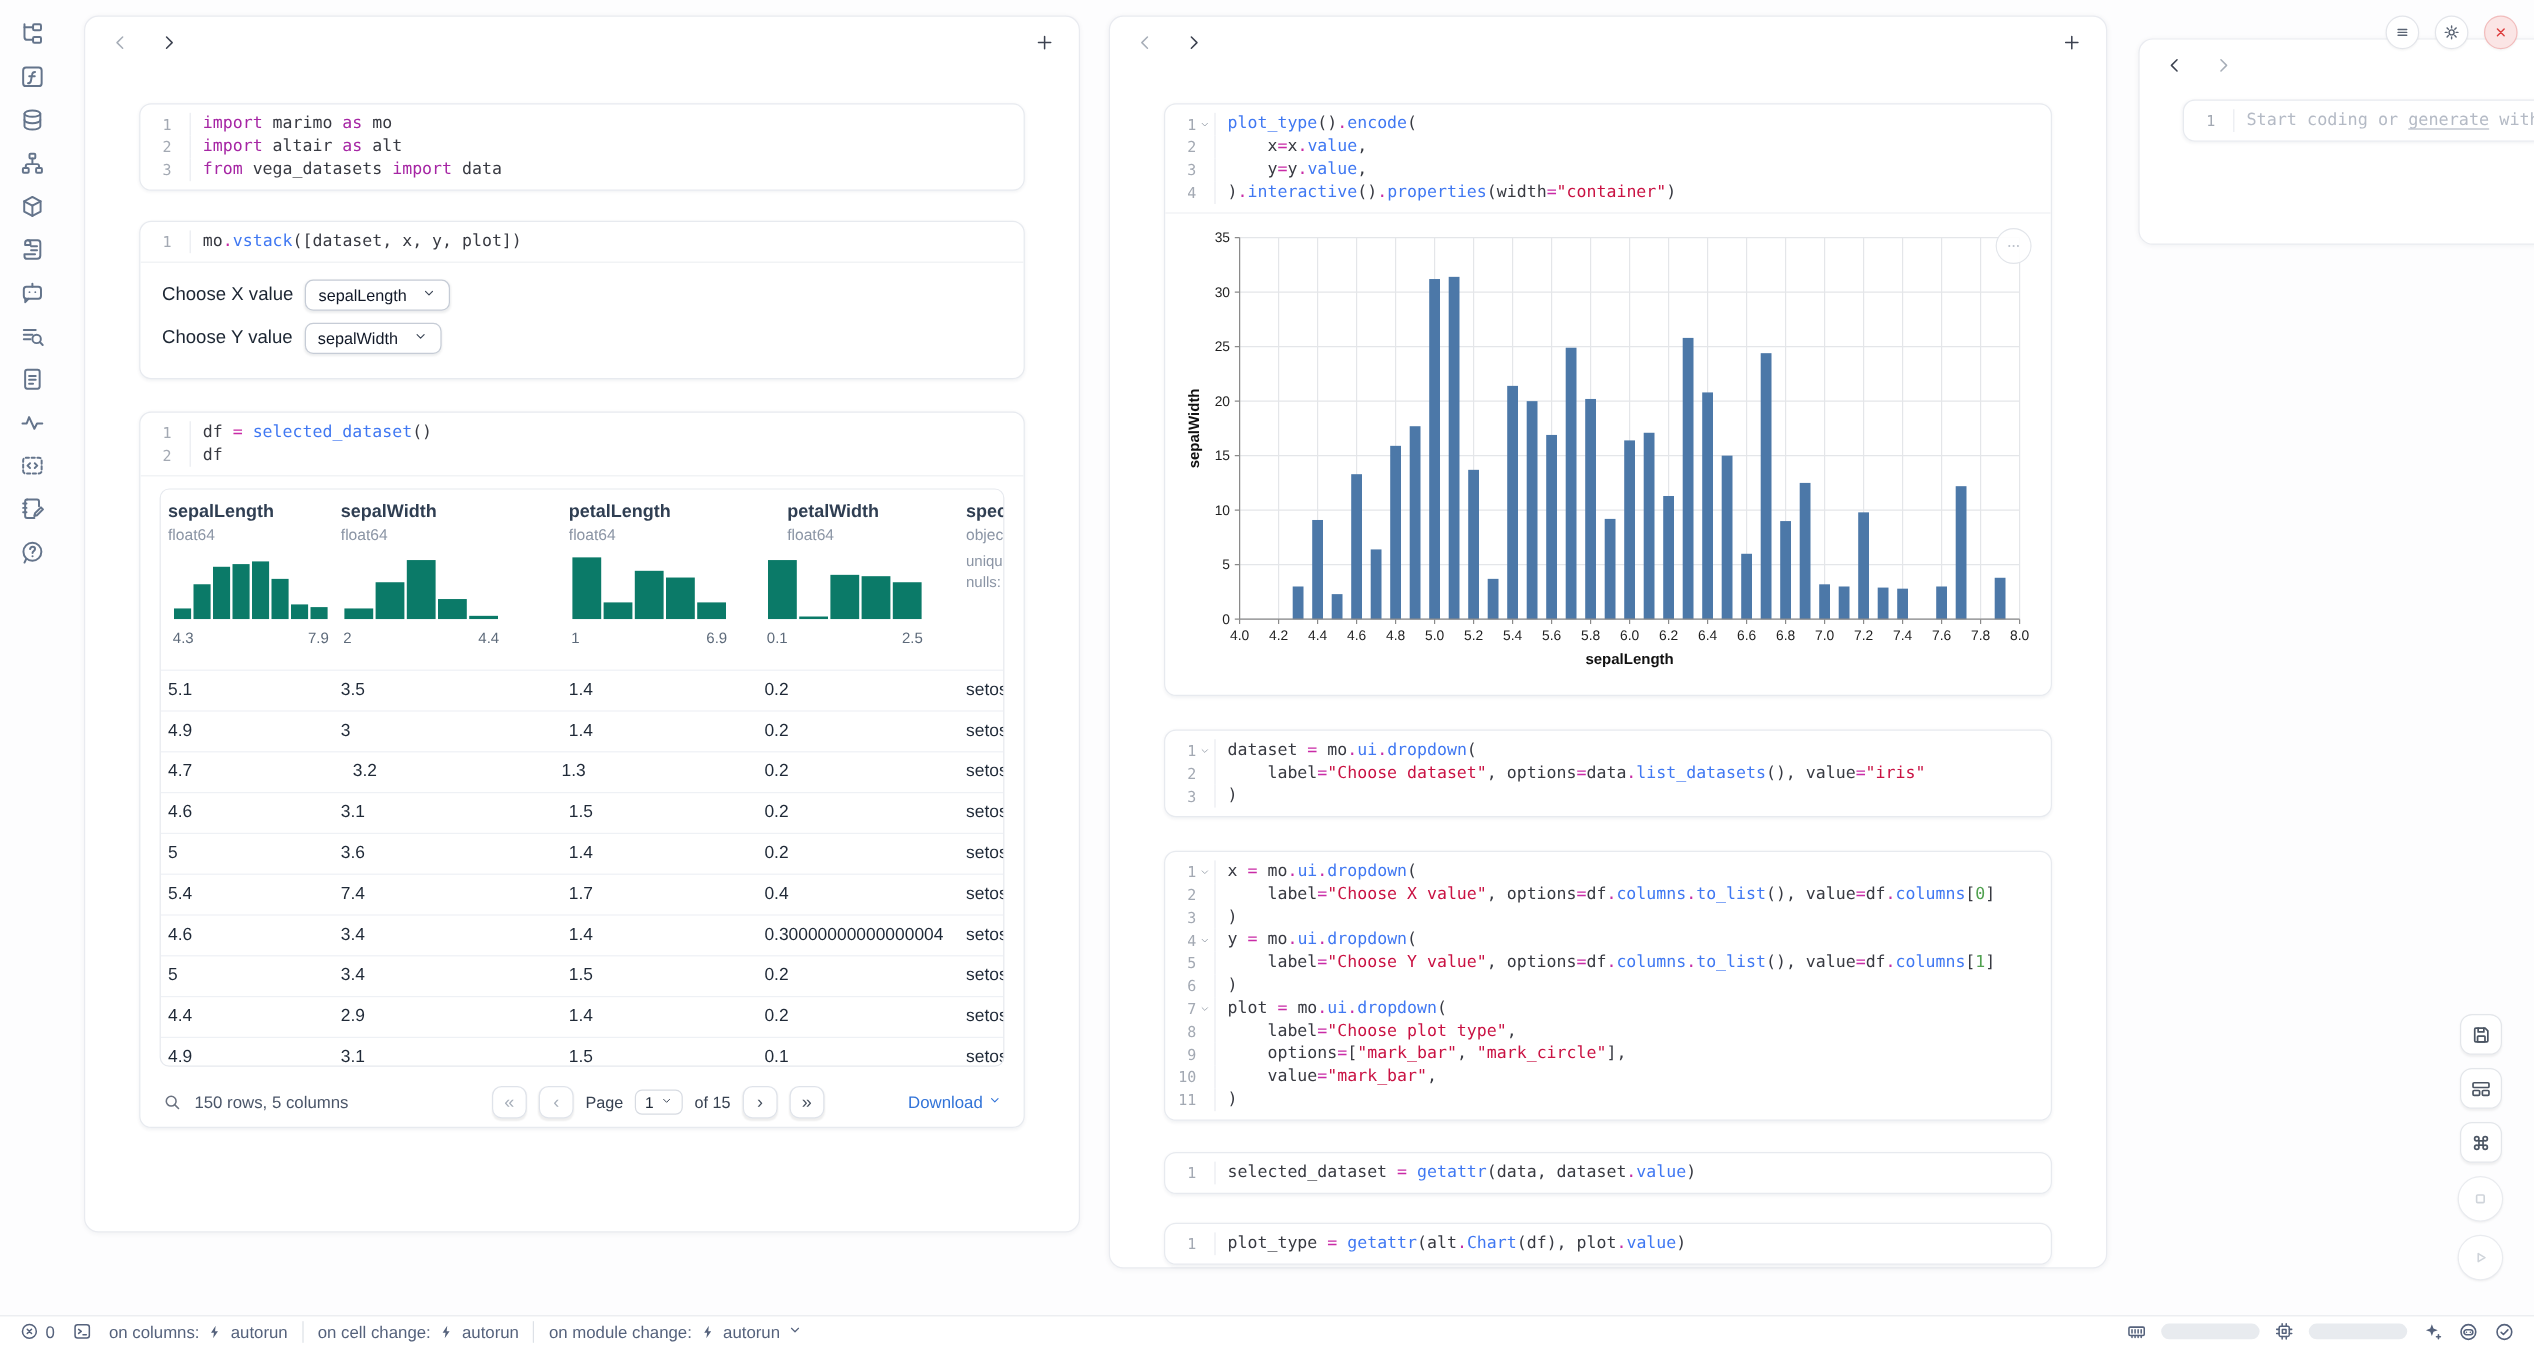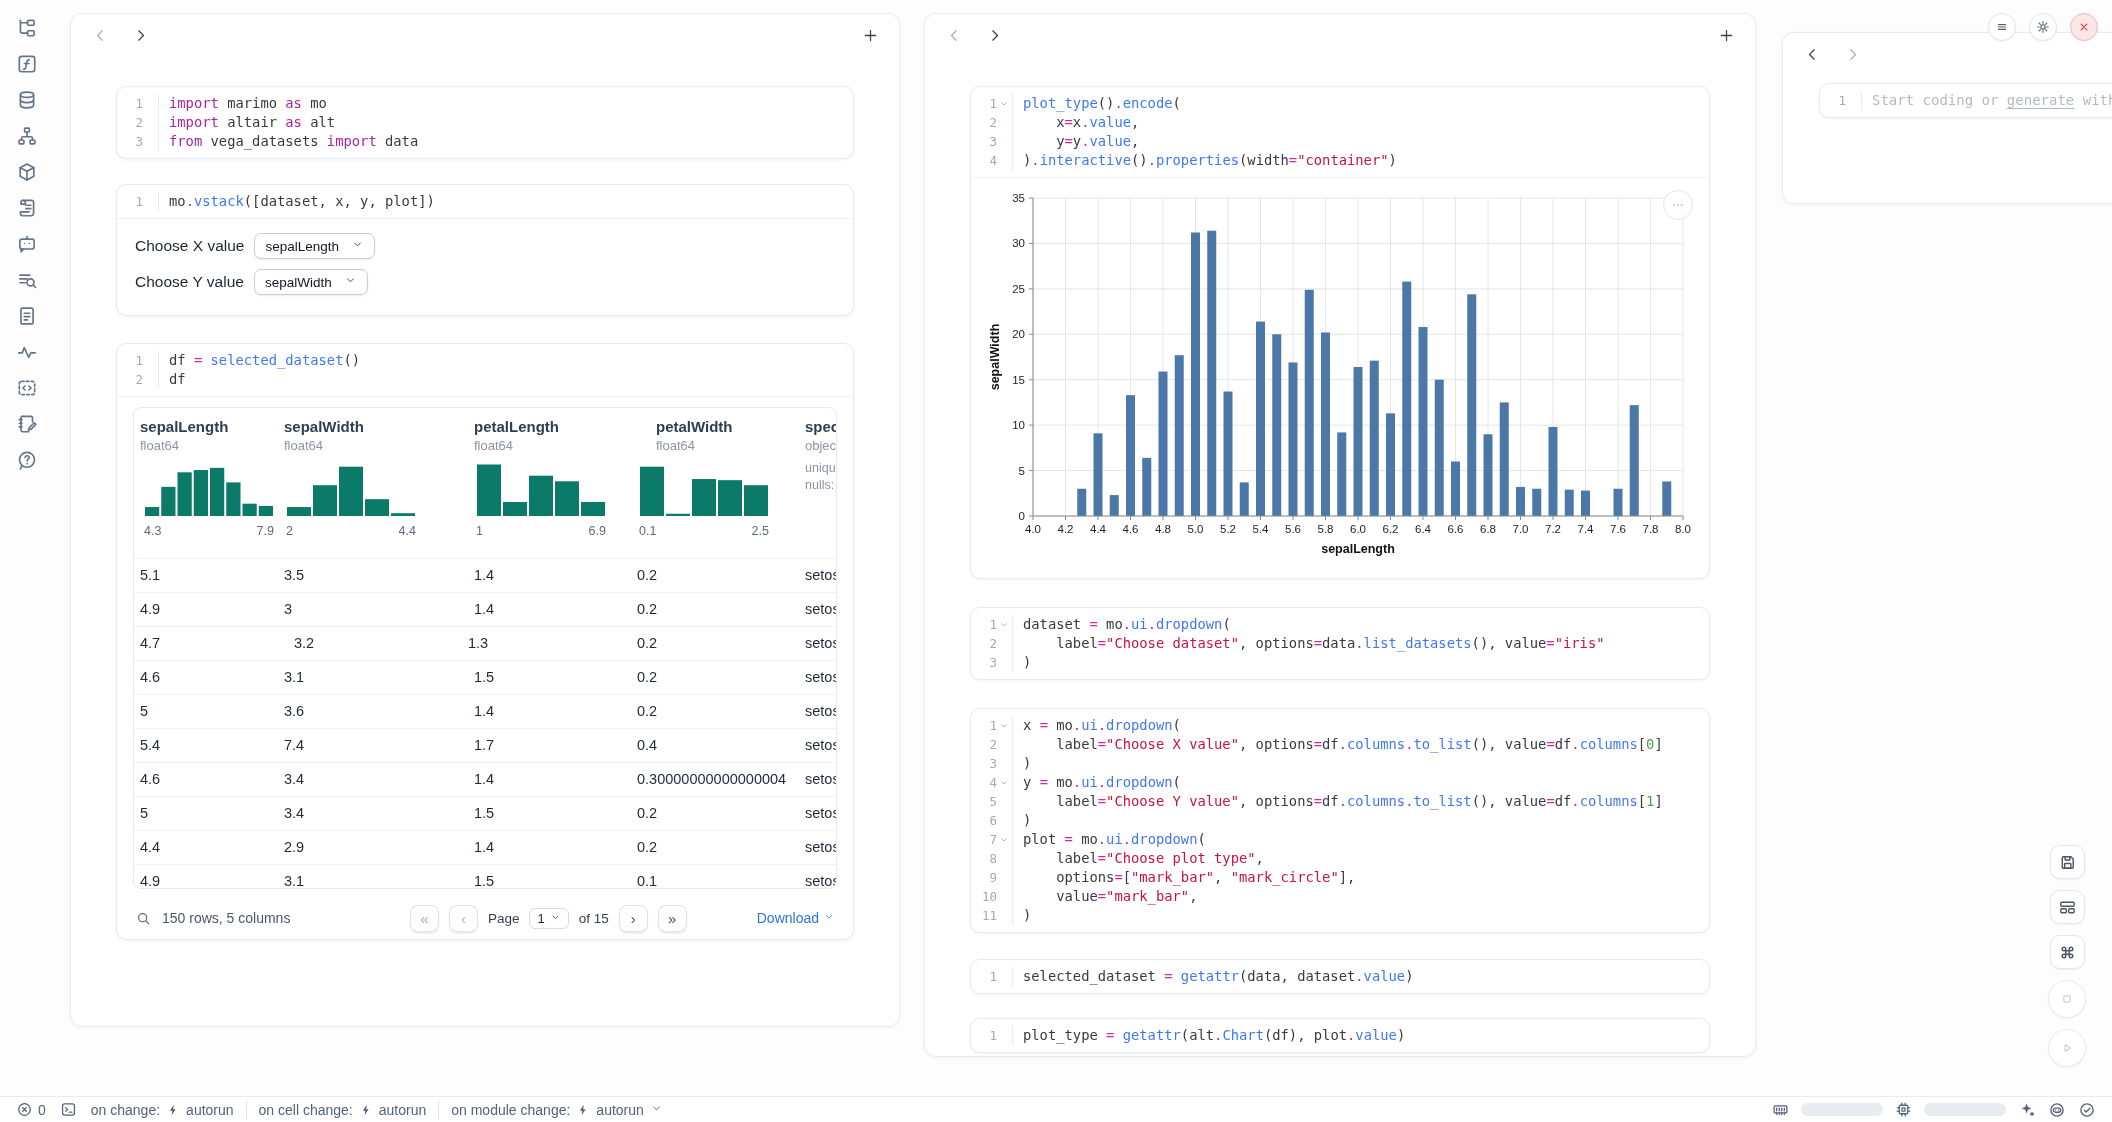--- a/index.html
+++ b/index.html
@@ -1051,21 +1051,21 @@
               <g fill="none" stroke="currentColor" stroke-width="1.5" stroke-linecap="round" stroke-linejoin="round">
                 <rect x="3" y="3.5" width="14" height="13" rx="2.5"></rect>
                 <path d="M6.5 8l2.6 2-2.6 2"></path>
                 <path d="M10.8 13.2h3.2"></path>
               </g>
             </svg>
           </span>
       </button>
       <span id="runtime-items" style="display:flex;align-items:center;gap:12px;">
           <span class="sb-item">
-            <span>on change:</span>
+            <span>on columns:</span>
             <span class="icon">
               <svg viewBox="0 0 20 20" width="14" height="14">
                 <g fill="none" stroke="currentColor" stroke-width="1.5" stroke-linecap="round" stroke-linejoin="round">
                   <path d="M11 2.5L5.5 11H9l-1 6.5L13.8 9h-3.5l.7-6.5z" fill="currentColor" stroke="none"></path>
                 </g>
               </svg>
             </span>
             <span>autorun</span>
           </span>
           <span class="sb-sep"></span>

